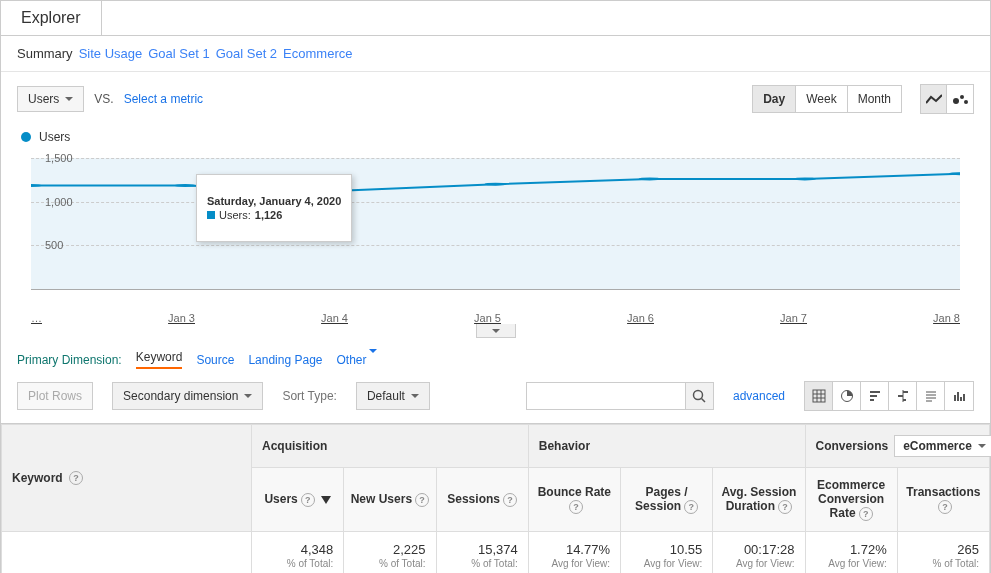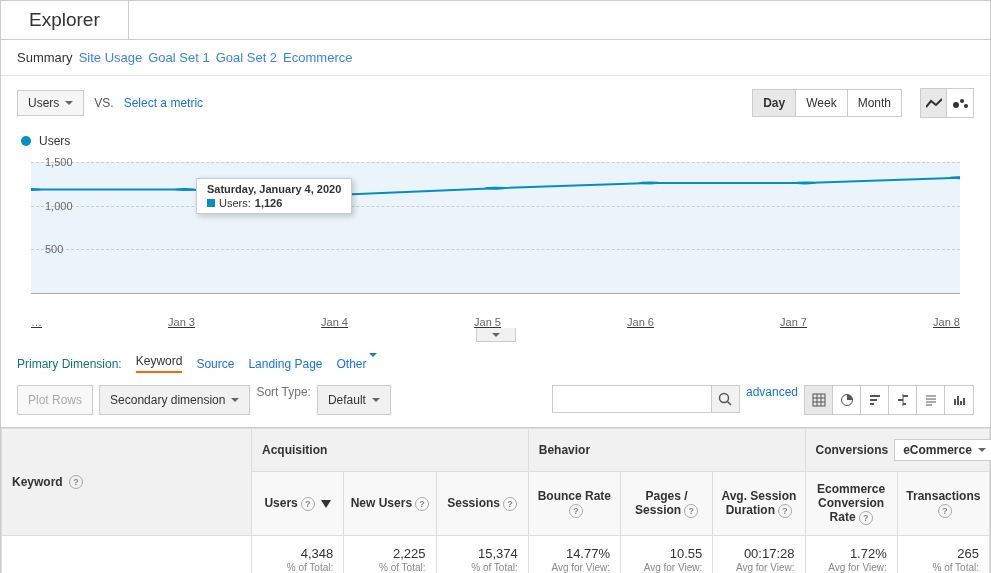--- a/index.html
+++ b/index.html
@@ -1,19 +1,19 @@
 <!DOCTYPE html>
 <html><head>
 <meta charset="utf-8">
 <style>
   * { box-sizing: border-box; margin: 0; padding: 0; font-family: Arial, Helvetica, sans-serif; }
   body { font-size: 12px; color: #333; background: #fff; width: 991px; }
   .container { border: 1px solid #ccc; }
   .tabs-top { display: flex; border-bottom: 1px solid #ccc; }
-  .tab-top { padding: 8px 28px; font-size: 19px; border-right: 1px solid #ccc; background: #fff; cursor: pointer; }
+  .tab-top { padding: 8px 20px; font-size: 16px; border-right: 1px solid #ccc; background: #fff; cursor: pointer; }
   .subtabs { display: flex; gap: 6px; padding: 10px 16px; border-bottom: 1px solid #e5e5e5; }
   .subtab { font-size: 13px; color: #3b82f6; cursor: pointer; }
   .subtab.active { color: #333; font-weight: 400; }
   .controls-row { display: flex; align-items: center; padding: 12px 16px; gap: 10px; }
   .btn-drop { border: 1px solid #ccc; padding: 5px 10px; background: #f6f6f6; display: flex; align-items: center; gap: 6px; cursor: pointer; font-size: 12px; }
   .caret { width: 0; height: 0; border-left: 4px solid transparent; border-right: 4px solid transparent; border-top: 4px solid #666; }
   .vs-text { font-size: 12px; color: #555; }
   .link { color: #1a73e8; cursor: pointer; font-size: 12px; }
   .spacer { flex: 1; }
   .time-toggle { display: flex; border: 1px solid #ccc; }
@@ -26,29 +26,29 @@
   .icon-btn.active { background: #e8e8e8; }
   .legend { padding: 4px 20px 6px; display: flex; align-items: center; gap: 8px; }
   .legend-dot { width: 10px; height: 10px; border-radius: 50%; background: #058dc7; }
   .chart-wrap { position: relative; padding: 0 20px 0 20px; text-decoration: underline; }
   .chart { height: 160px; position: relative; }
   .chart-area { position: absolute; left: 10px; right: 10px; top: 8px; bottom: 20px; background: #eaf4fa; border-bottom: 1px solid #aaa; }
   .grid-line { position: absolute; left: 0; right: 0; border-top: 1px dashed #ccc; }
   .y-label { position: absolute; left: 14px; font-size: 11px; color: #666; transform: translateY(-50%); }
   .chart-svg { position: absolute; left: 0; right: 0; top: 0; bottom: 0; width: 100%; height: 100%; }
   .x-labels { display: flex; justify-content: space-between; font-size: 11px; color: #666; padding: 2px 10px 0; }
-  .tooltip { position: absolute; background: #fff; border: 1px solid #ccc; box-shadow: 2px 2px 6px rgba(0,0,0,0.2); padding: 4px 10px; font-size: 11px; z-index: 5; }
+  .tooltip { position: absolute; background: #fff; border: 1px solid #ccc; box-shadow: 2px 2px 6px rgba(0,0,0,0.2); padding: 20px 10px; font-size: 11px; z-index: 5; }
   .tooltip-title { font-weight: bold; margin-bottom: 2px; }
   .tooltip-row { display: flex; align-items: center; gap: 4px; }
   .tooltip-sq { width: 8px; height: 8px; background: #058dc7; }
   .arrow-handle { width: 40px; height: 14px; margin: 0 auto; border: 1px solid #ccc; border-top: none; background: #f1f1f1; display: flex; align-items: center; justify-content: center; cursor: pointer; }
   .dim-row { display: flex; align-items: center; gap: 14px; padding: 12px 16px 8px; font-size: 12px; }
   .dim-label { color: #0f766e; }
   .dim-active { color: #333; font-weight: 400; border-bottom: 2px solid #f60; padding-bottom: 3px; }
-  .filter-row { display: flex; gap: 6px; padding: 4px 16px 12px; border-bottom: 1px solid #ccc; }
+  .filter-row { display: flex; align-items: center; gap: 19px; padding: 4px 16px 12px; border-bottom: 1px solid #ccc; }
   .btn-flat { border: 1px solid #ccc; padding: 6px 10px; background: #f1f1f1; font-size: 12px; display: flex; align-items: center; gap: 6px; cursor: pointer; }
   .btn-disabled { color: #aaa; background: #f8f8f8; }
   .sort-label { font-size: 12px; color: #737373; }
   .search-box { display: flex; }
   .search-input { border: 1px solid #ccc; height: 28px; width: 160px; padding: 0 6px; font-size: 12px; }
   .search-btn { border: 1px solid #ccc; border-left: none; width: 28px; height: 28px; background: #f1f1f1; display: flex; align-items: center; justify-content: center; cursor: pointer; }
   .view-icons { display: flex; border: 1px solid #ccc; }
   .view-icon { width: 28px; height: 28px; border-right: 1px solid #ccc; display: flex; align-items: center; justify-content: center; cursor: pointer; background: #fff; }
   .view-icon:last-child { border-right: none; }
   .view-icon.active { background: #e8e8e8; }

